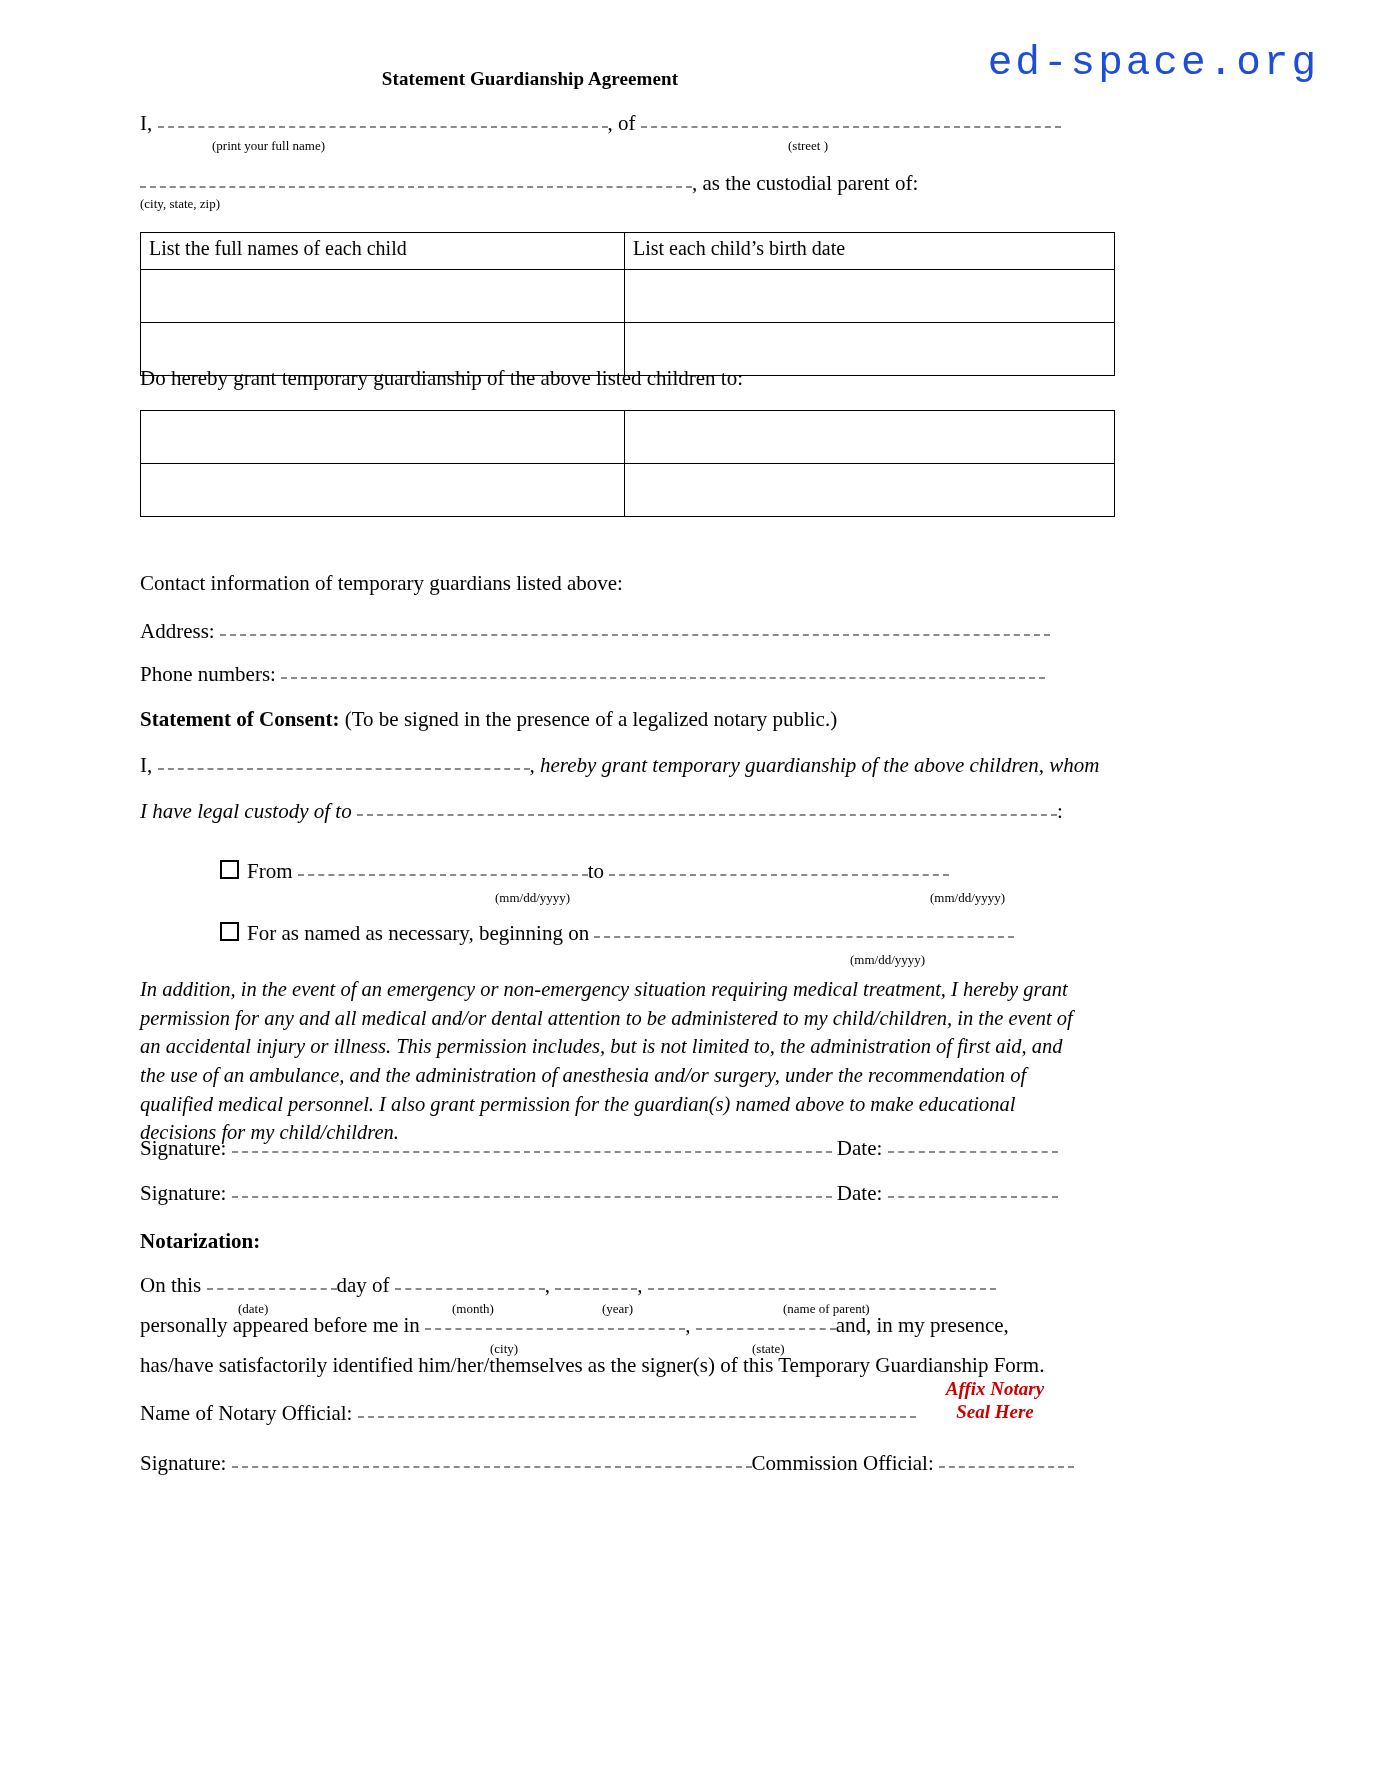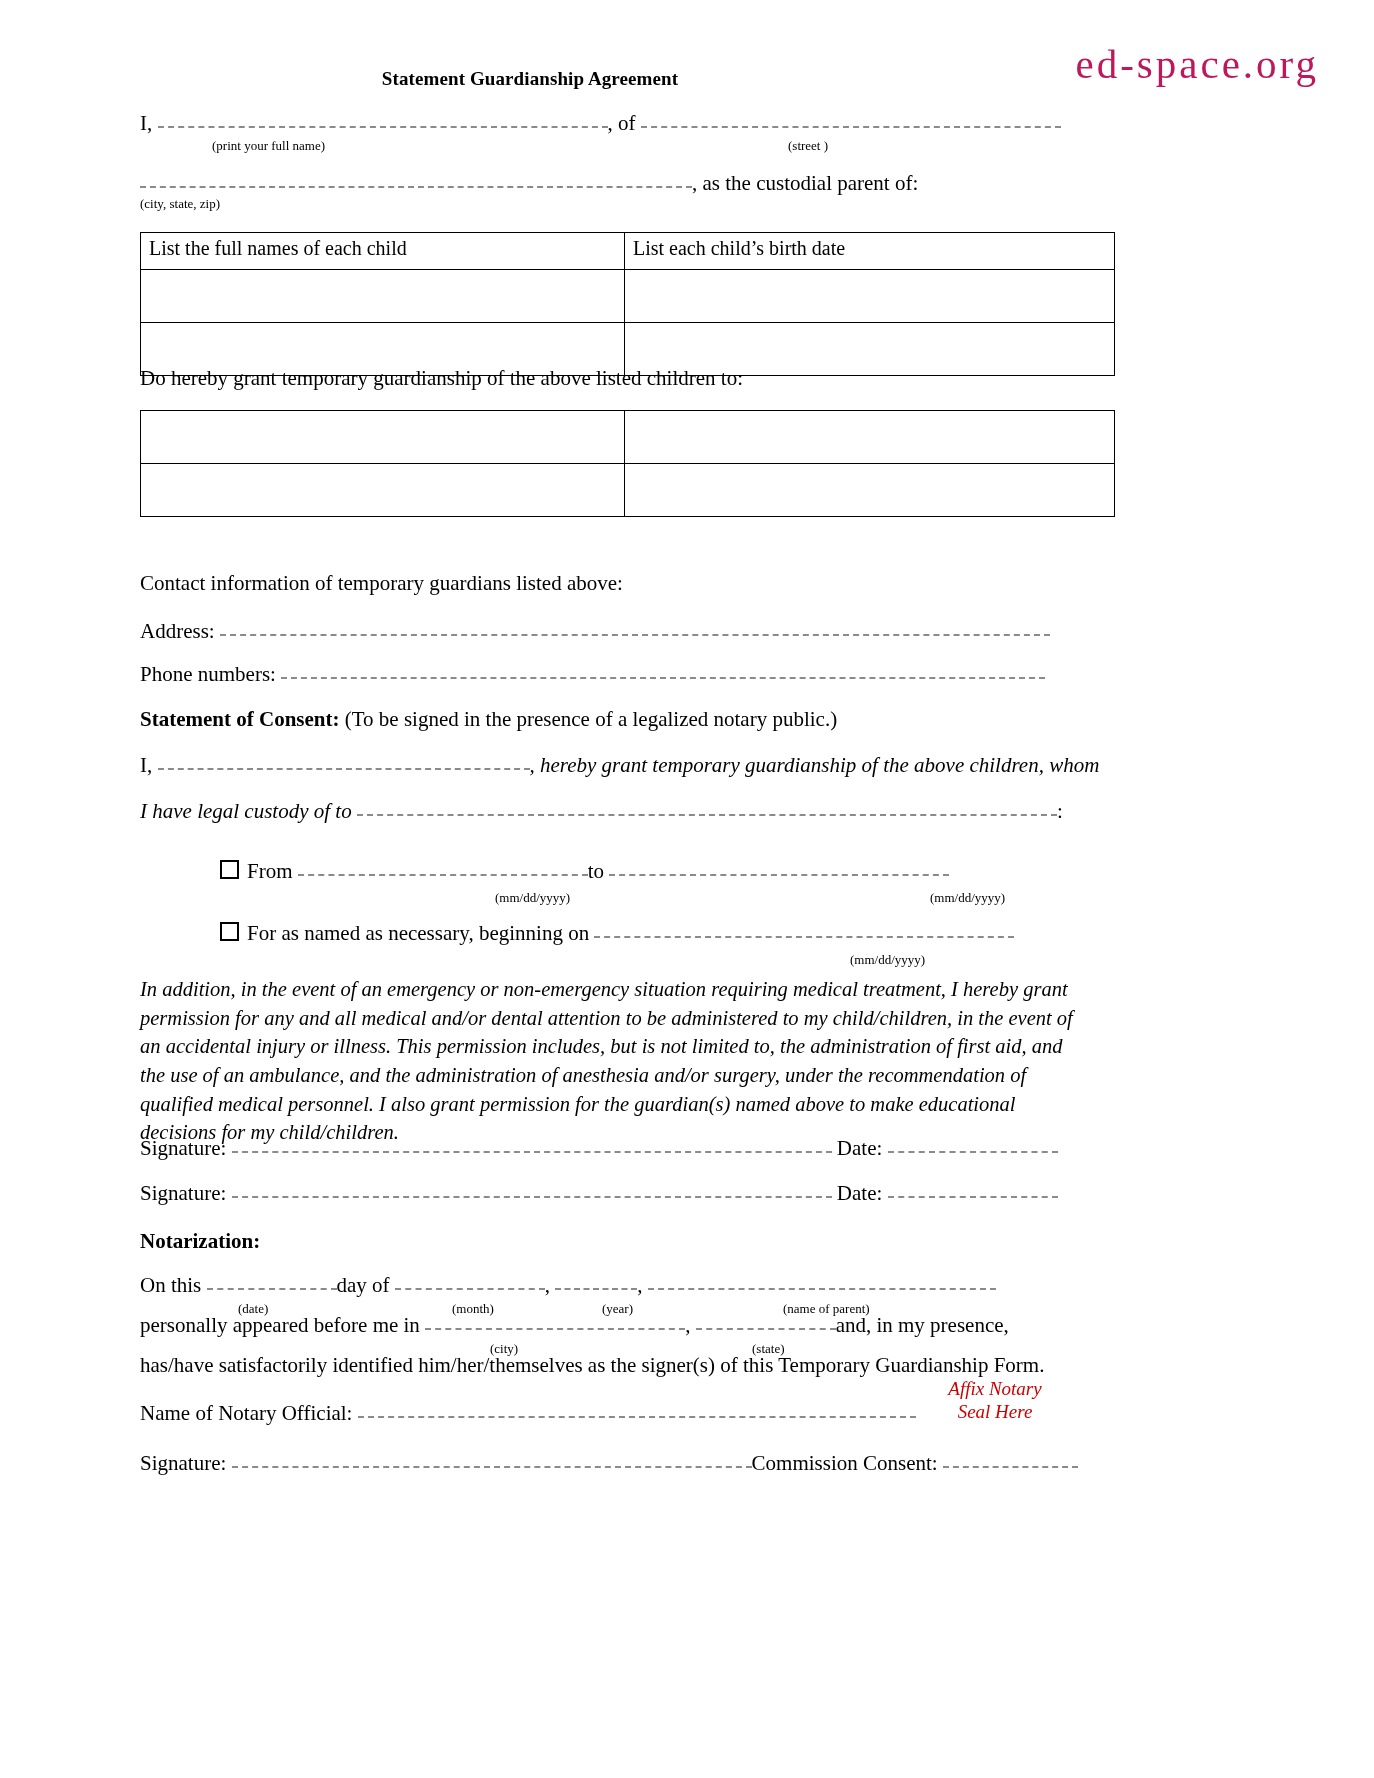--- a/index.html
+++ b/index.html
@@ -27,24 +27,24 @@
     left: 140px;
     top: 0;
     width: 940px;
   }
 
   
   .logo {
     position: absolute;
     right: 55px;
     top: 40px;
-    font-family: Liberation Serif, serif;
+    font-family: Liberation Mono, monospace;
     font-size: 41px;
     letter-spacing: 3px;
-    color: #be185d;
+    color: #1d4ed8;
     white-space: nowrap;
     margin-left: 33px;
   }
   .doc-title {
     position: absolute;
     left: 0;
     top: 68px;
     width: 780px;
     text-align: center;
     font-weight: bold;
@@ -110,20 +110,21 @@
   }
 
   .notary-red {
     position: absolute;
     color: #cc0000;
     font-style: italic;
     font-size: 19px;
     text-align: center;
     line-height: 1.2;
     width: 200px;
+    font-weight: bold;
   }
 </style>
 </head>
 <body>
 
 <div class="page">
 
   <div class="logo">ed-space.org</div>
 
   <div class="content">
@@ -269,18 +270,18 @@
       <div>Seal Here</div>
     </div>
 
     <div class="line-row" style="position:absolute; left:0; top:1400px;">
       <span>Name of Notary Official:</span>
       <span class="fill" style="width:558px"></span>
     </div>
 
     <div class="line-row" style="position:absolute; left:0; top:1450px;">
       <span>Signature:</span>
-      <span class="fill" style="width:520px"></span><span>Commission Consent:</span>
+      <span class="fill" style="width:520px"></span><span>Commission Official:</span>
       <span class="fill" style="width:135px"></span>
     </div>
 
   </div>
 </div>
 
 </body></html>

